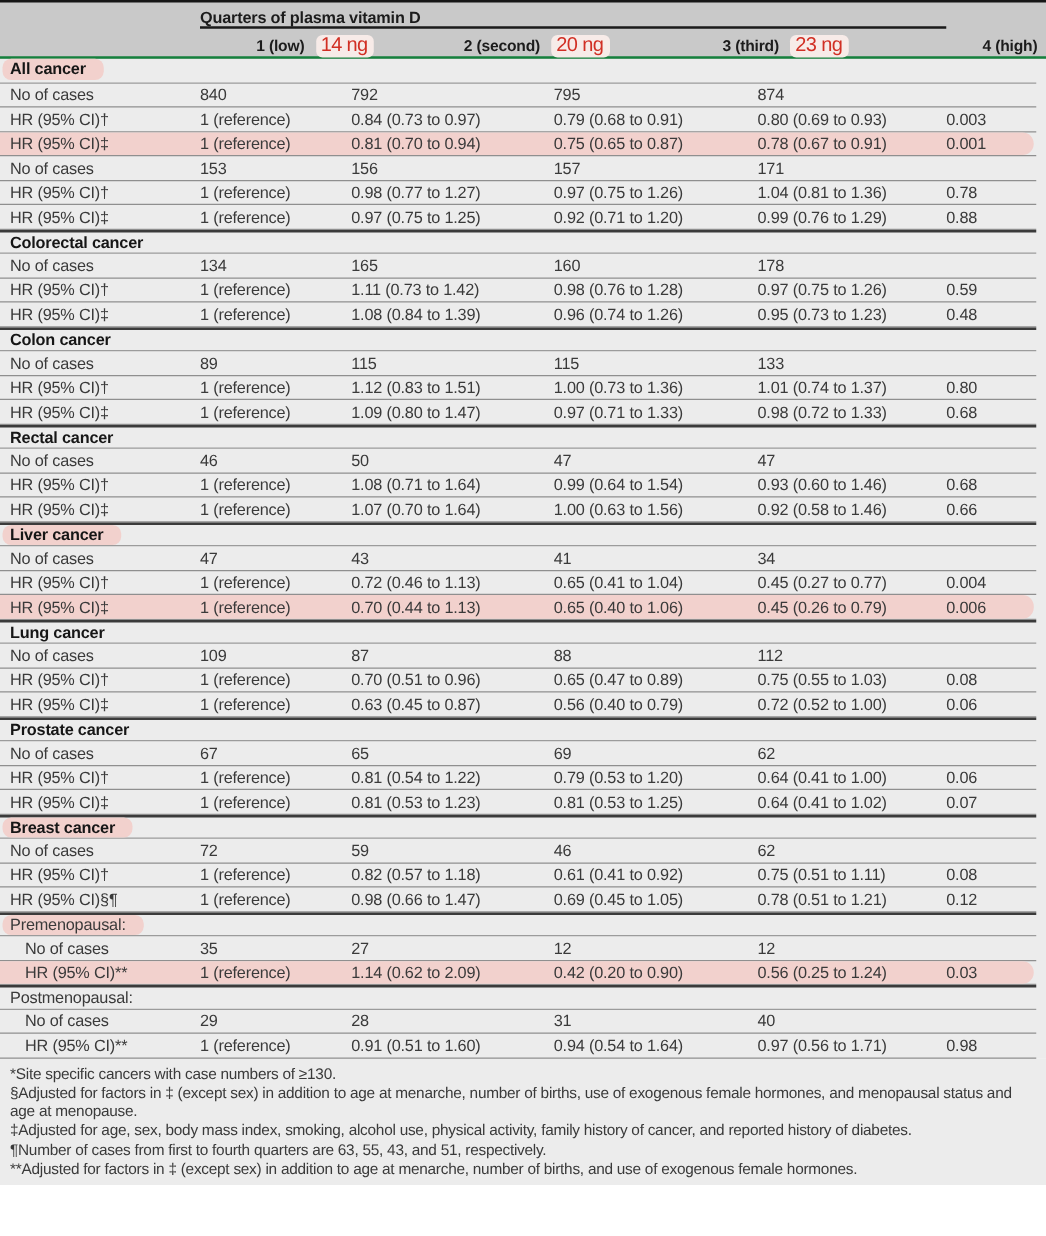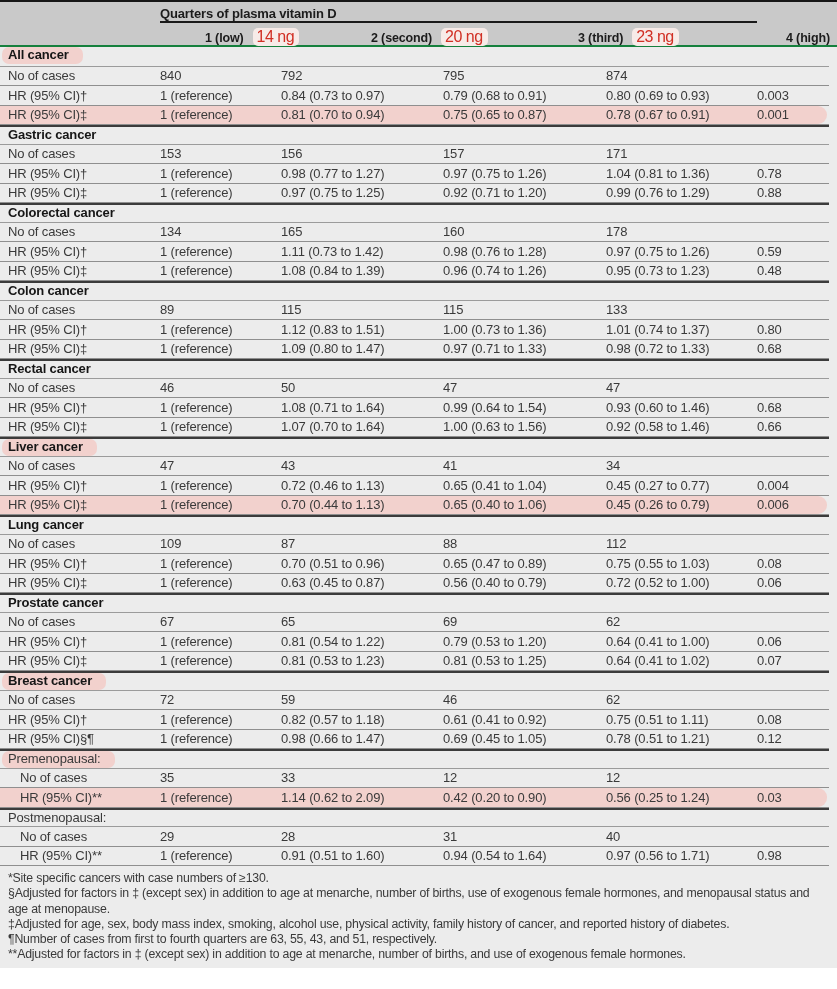--- a/index.html
+++ b/index.html
@@ -116,21 +116,20 @@
         <span class="pcell">0.003</span>
       </div>
       <div class="row data-row hl">
         <span class="lbl">HR (95% CI)‡</span>
         <span class="cell">1 (reference)</span>
         <span class="cell">0.81 (0.70 to 0.94)</span>
         <span class="cell">0.75 (0.65 to 0.87)</span>
         <span class="cell">0.78 (0.67 to 0.91)</span>
         <span class="pcell">0.001</span>
       </div>
-      <div class="row section-row bold"><span class="">Gastric cancer</span></div>
       <div class="row data-row">
         <span class="lbl">No of cases</span>
         <span class="cell">153</span>
         <span class="cell">156</span>
         <span class="cell">157</span>
         <span class="cell">171</span>
         <span class="pcell"></span>
       </div>
       <div class="row data-row">
         <span class="lbl">HR (95% CI)†</span>
@@ -320,21 +319,21 @@
         <span class="cell">1 (reference)</span>
         <span class="cell">0.98 (0.66 to 1.47)</span>
         <span class="cell">0.69 (0.45 to 1.05)</span>
         <span class="cell">0.78 (0.51 to 1.21)</span>
         <span class="pcell">0.12</span>
       </div>
       <div class="row section-row"><span class="marker">Premenopausal:</span></div>
       <div class="row data-row indent">
         <span class="lbl">No of cases</span>
         <span class="cell">35</span>
-        <span class="cell">33</span>
+        <span class="cell">27</span>
         <span class="cell">12</span>
         <span class="cell">12</span>
         <span class="pcell"></span>
       </div>
       <div class="row data-row hl indent">
         <span class="lbl">HR (95% CI)**</span>
         <span class="cell">1 (reference)</span>
         <span class="cell">1.14 (0.62 to 2.09)</span>
         <span class="cell">0.42 (0.20 to 0.90)</span>
         <span class="cell">0.56 (0.25 to 1.24)</span>

